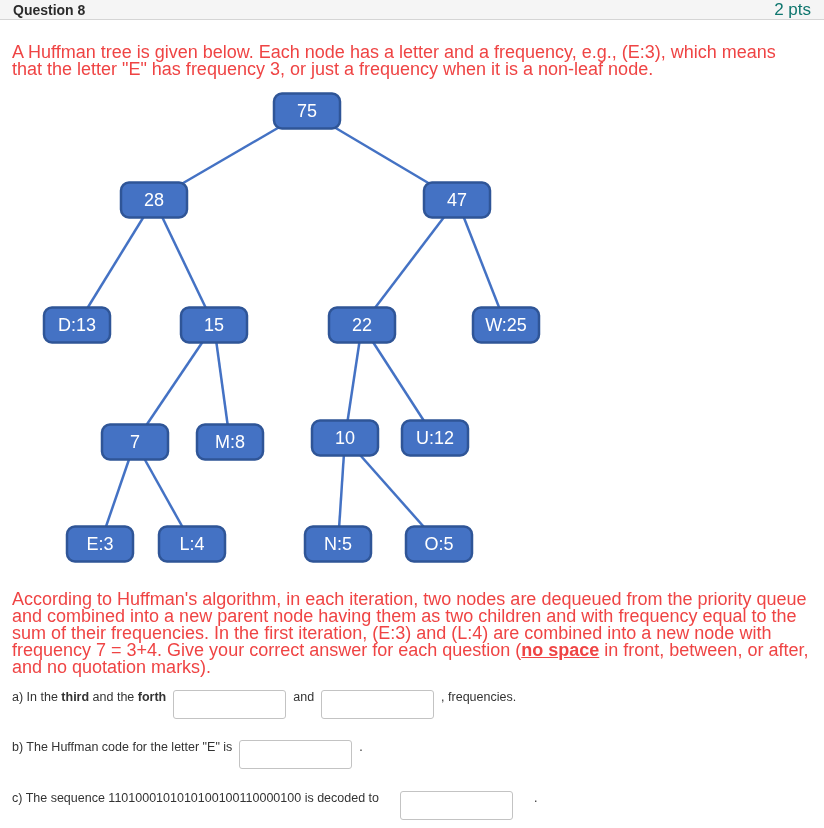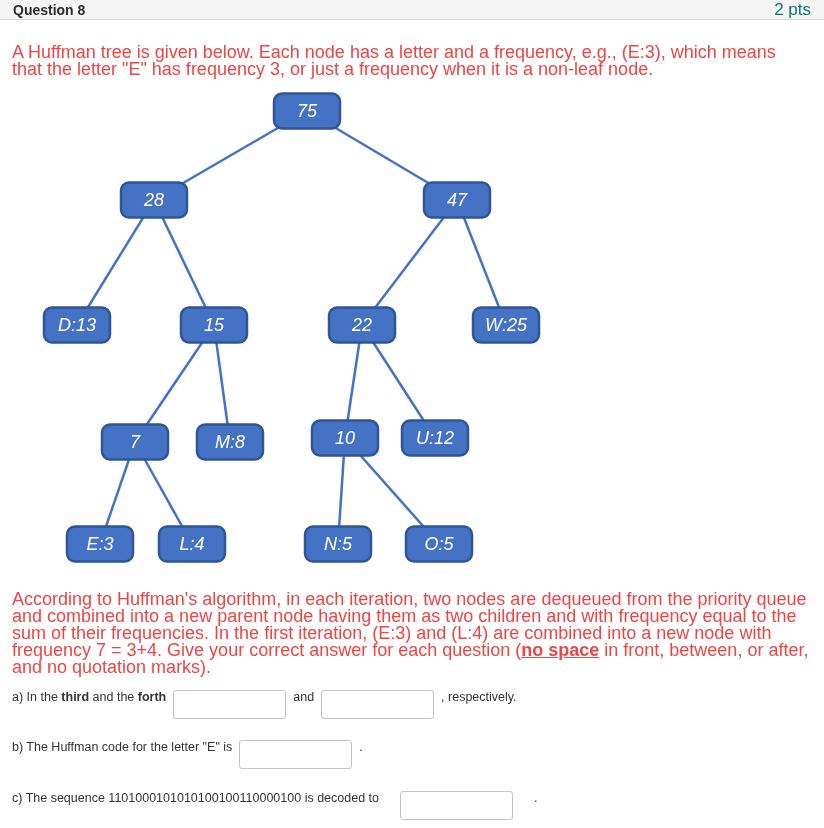--- a/index.html
+++ b/index.html
@@ -8,21 +8,21 @@
   .question-header {
     display:flex; justify-content:space-between; align-items:center;
     background:#f5f5f5; border-bottom:1px solid #d5d5d5;
     padding:8px 13px; height:20px;
   }
   .question-title { font-size:14px; font-weight:700; color:#2b2b2b; }
   .question-points { font-size:17px; color:#0f766e; }
   .content { padding:0 12px; }
   p.body-text { font-size:18px; line-height:17px; color:#ef4444; max-width:798px; }
   .intro { margin-top:24px; }
-  .tree-wrap { position:relative; height:490px; margin-top:7px;font-style:italic; }
+  .tree-wrap { position:relative; height:490px; margin-top:7px; }
   .tree-wrap svg { position:absolute; left:0; top:0; }
   .algo { margin-top:16px; }
   .algo .nospace { font-weight:700; text-decoration:underline; }
   .q-line { margin-top:18px; font-size:12.5px; color:#333; display:flex; align-items:flex-start; flex-wrap:nowrap; }
   .q-line b { font-weight:700; }
   .q-line span { white-space:pre; }
   .answer-input {
     width:113px; height:29px; border:1px solid #c3c3c3; border-radius:3px;
     background:#fff; margin:0 7px; font-size:13px; padding:0 6px;
     font-family:"Liberation Sans","DejaVu Sans",sans-serif;
@@ -125,21 +125,21 @@
   <p class="body-text algo"><span>According to Huffman's algorithm, in each iteration, two nodes are dequeued from the priority queue and combined into a new parent node having them as two children and with frequency equal to the sum of their frequencies. In the first iteration, (E:3) and (L:4) are combined into a new node with frequency 7 = 3+4. Give your correct answer for each question (</span><span class="nospace">no space</span><span> in front, between, or after, and no quotation marks).</span></p>
 
   <div class="q-line q-a">
     <span>a) In the </span>
       <b>third</b>
       <span> and the </span>
       <b>forth</b>
       <input type="text" class="answer-input" value="" style="">
       <span>and</span>
       <input type="text" class="answer-input" value="" style="">
-      <span>, respectively.</span>
+      <span>, frequencies.</span>
   </div>
 
   <div class="q-line q-b">
     <span>b) The Huffman code for the letter "E" is</span>
       <input type="text" class="answer-input" value="" style="">
       <span>.</span>
   </div>
 
   <div class="q-line q-c">
     <span>c) The sequence 1101000101010100100110000100 is decoded to</span>

